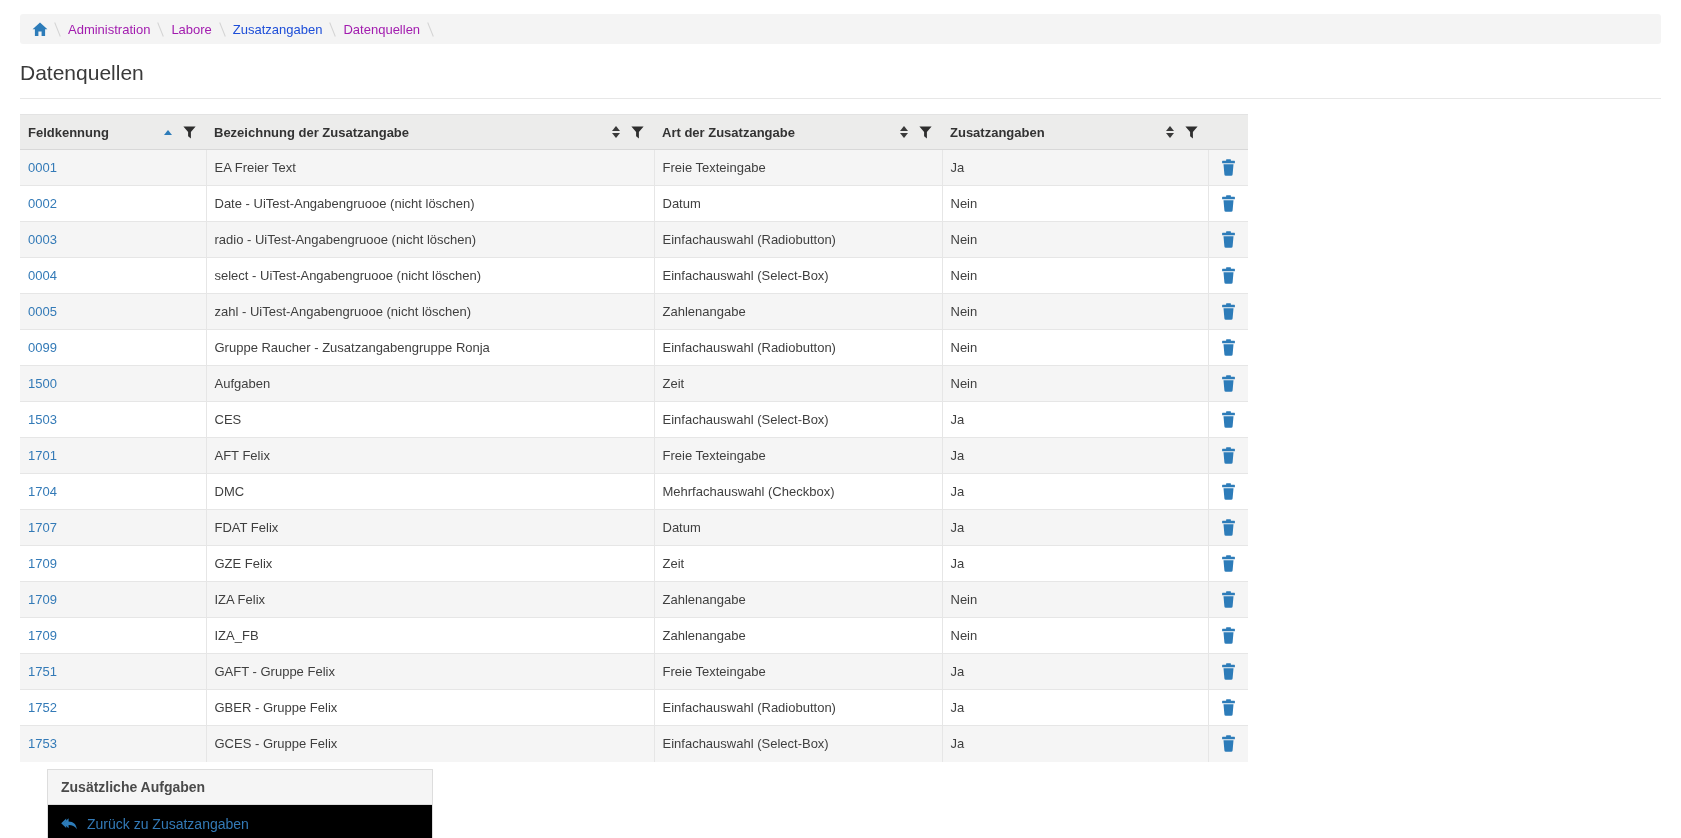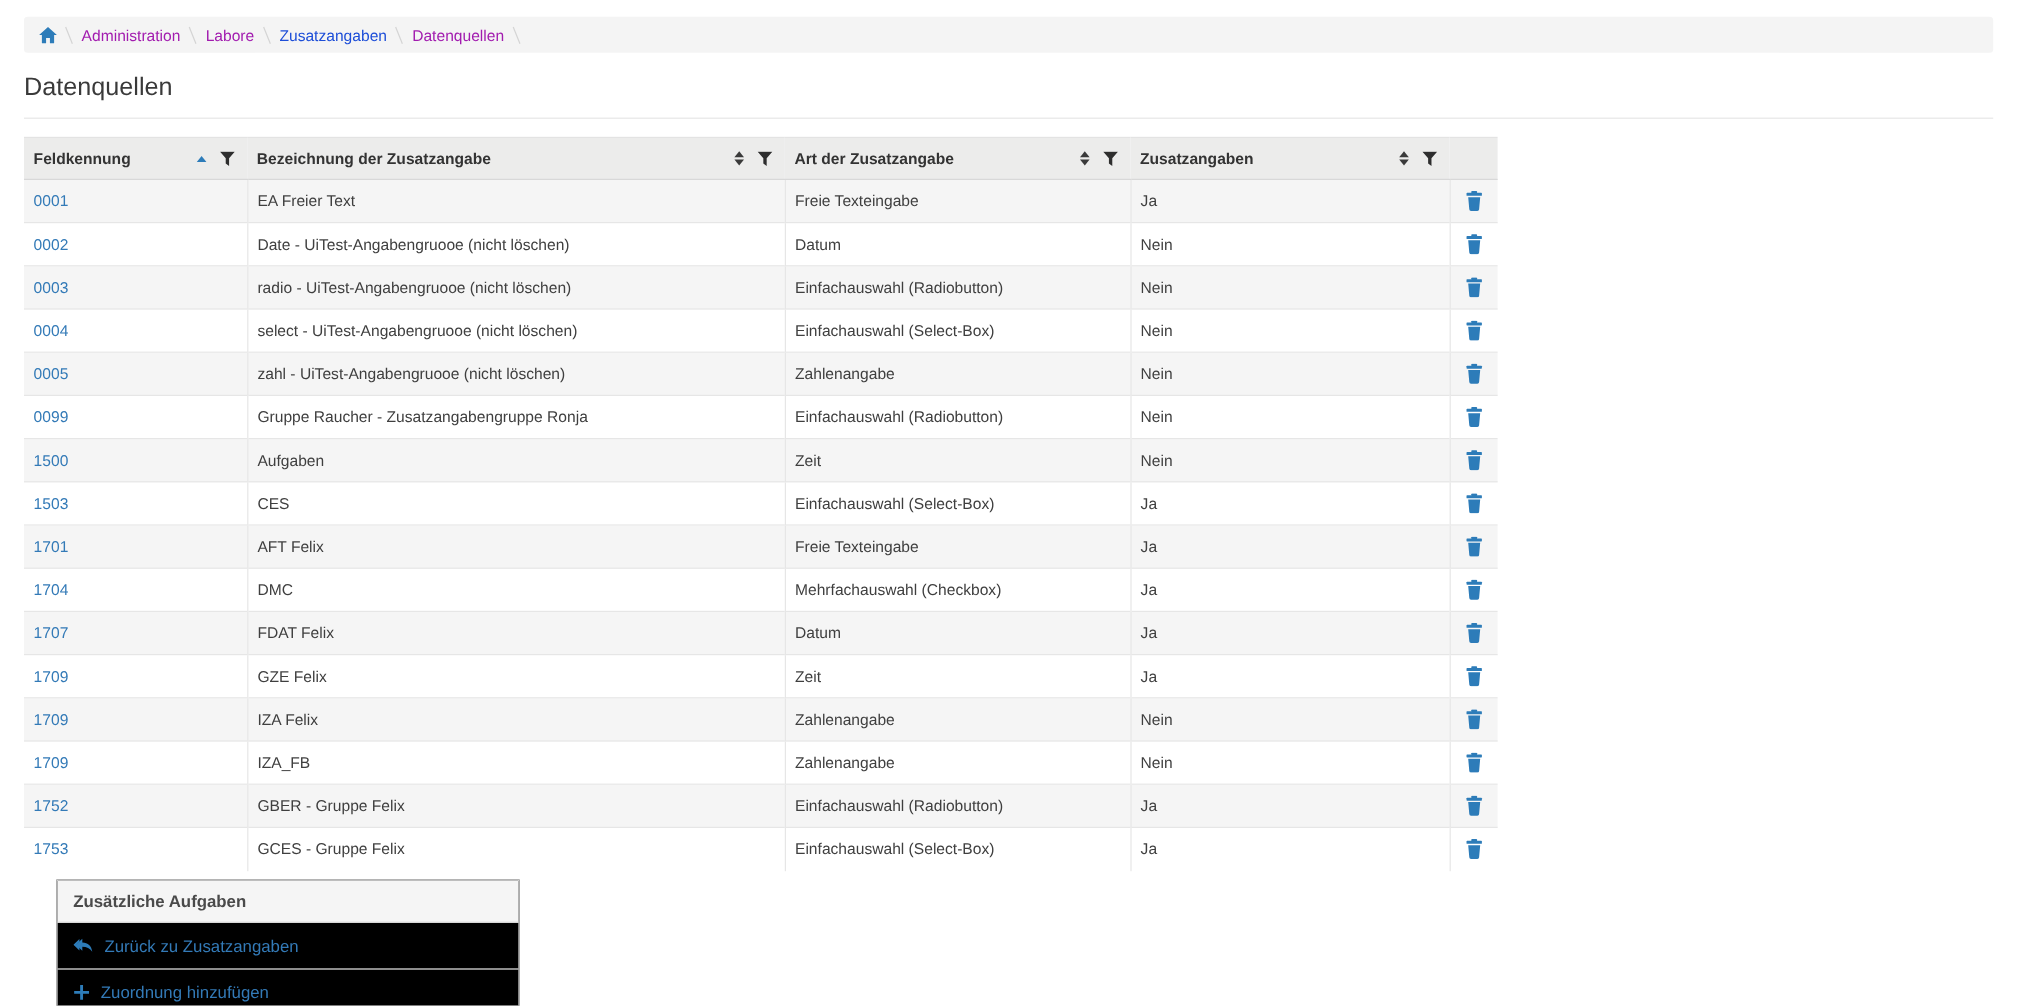--- a/index.html
+++ b/index.html
@@ -417,20 +417,37 @@
           <g fill="#2d7cb9">
             <rect x="5.1" y="0.2" width="4.8" height="2.2" rx="0.6"></rect>
             <rect x="1.1" y="1.7" width="12.8" height="2.5" rx="0.5"></rect>
             <path d="M2.5 5.3 H12.5 L11.6 15.4 A1.5 1.5 0 0 1 10.1 16.8 H4.9 A1.5 1.5 0 0 1 3.4 15.4 Z"></path>
           </g>
         </svg>
       </span>
     </td>
   </tr>
 
+  <tr>
+    <td><a class="fk">1751</a></td>
+    <td class="bz">GAFT - Gruppe Felix</td>
+    <td class="ar">Freie Texteingabe</td>
+    <td class="wa">Ja</td>
+    <td class="del">
+      <span class="trash-btn">
+        <svg width="15" height="17" viewBox="0 0 15 17">
+          <g fill="#2d7cb9">
+            <rect x="5.1" y="0.2" width="4.8" height="2.2" rx="0.6"></rect>
+            <rect x="1.1" y="1.7" width="12.8" height="2.5" rx="0.5"></rect>
+            <path d="M2.5 5.3 H12.5 L11.6 15.4 A1.5 1.5 0 0 1 10.1 16.8 H4.9 A1.5 1.5 0 0 1 3.4 15.4 Z"></path>
+          </g>
+        </svg>
+      </span>
+    </td>
+  </tr>
 
   <tr>
     <td><a class="fk">1752</a></td>
     <td class="bz">GBER - Gruppe Felix</td>
     <td class="ar">Einfachauswahl (Radiobutton)</td>
     <td class="wa">Ja</td>
     <td class="del">
       <span class="trash-btn">
         <svg width="15" height="17" viewBox="0 0 15 17">
           <g fill="#2d7cb9">

